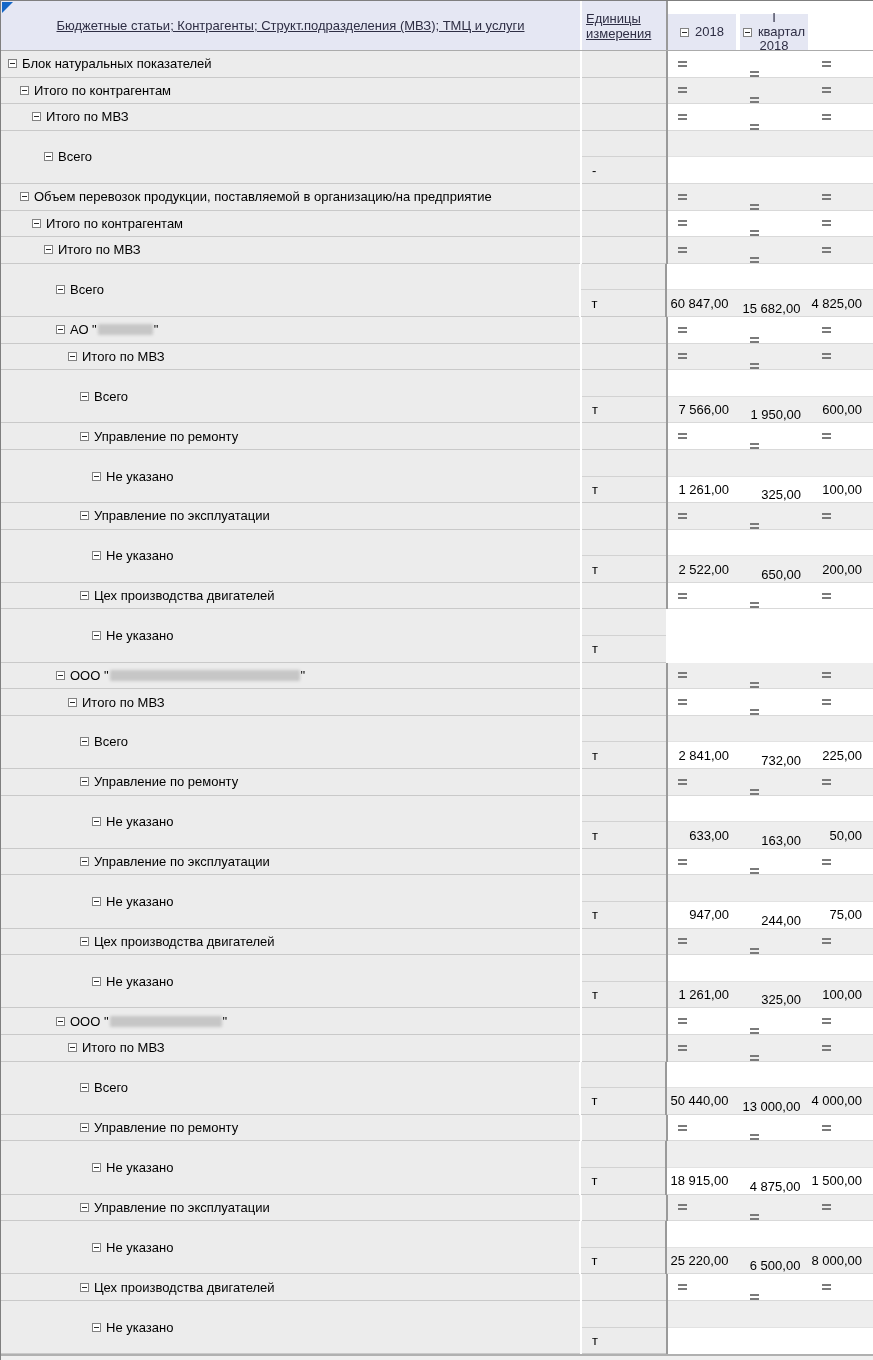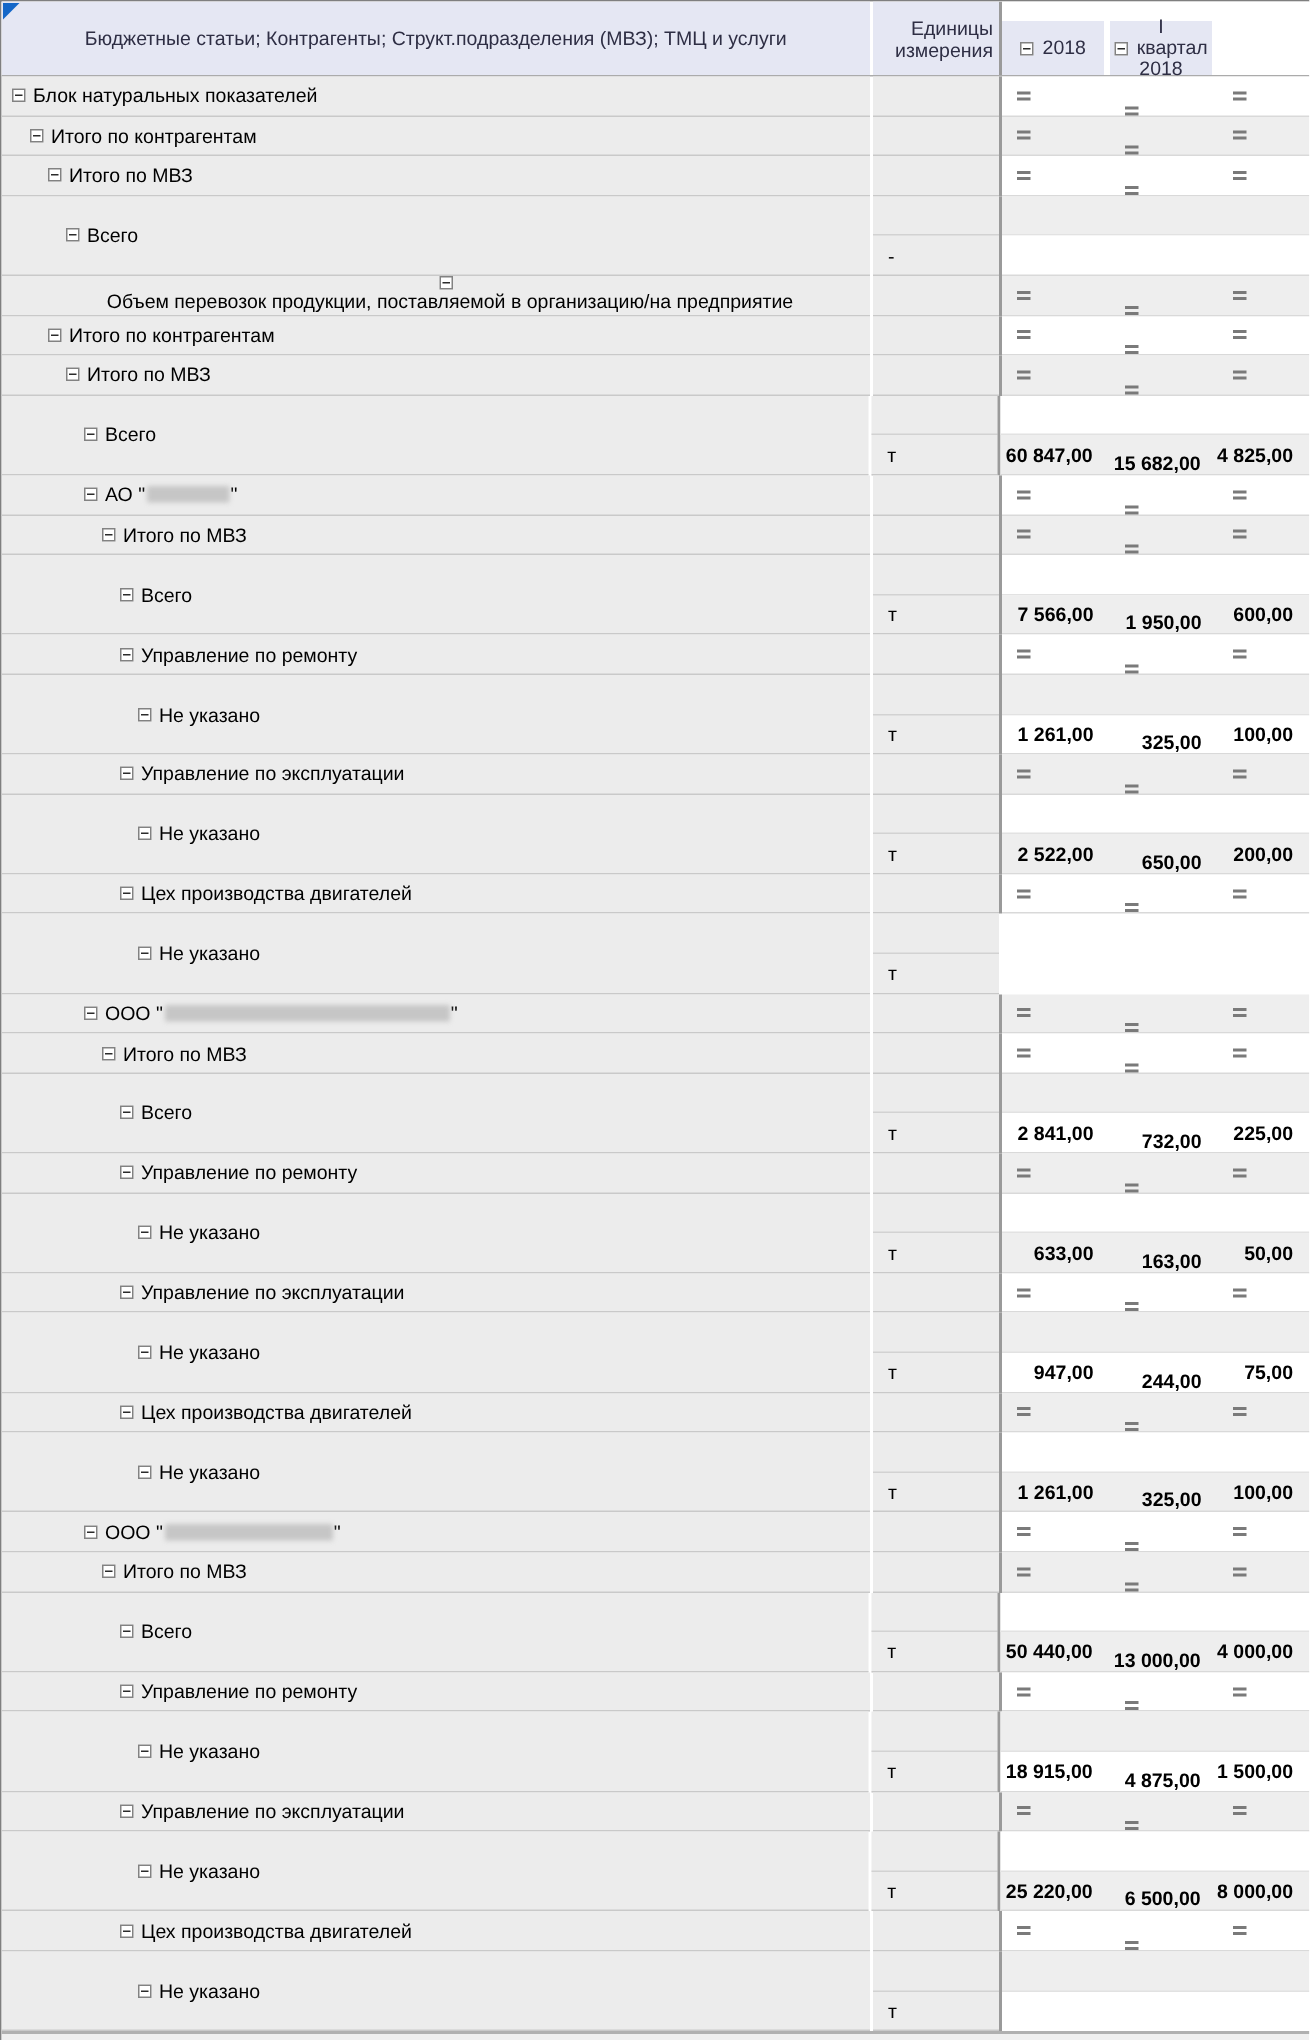--- a/index.html
+++ b/index.html
@@ -21,21 +21,21 @@
     width:0; height:0;
     border-top:11px solid #1467c8;
     border-right:11px solid transparent;
   }
 
   
   .header { display:flex; height:50px; background:#fff; border-bottom:1px solid #ababab; }
   .hcell {
     background:#e5e7f3; color:#2e2e44;
     display:flex; align-items:center; justify-content:center;
-    text-align:right; line-height:15px;
+    text-align:left; line-height:15px;text-decoration:underline;
   }
   .h-label { width:579px; }
   .h-units { width:84px; margin-left:2px; padding:0 4px; }
   .h-data {
     flex:1; border-left:2px solid #9a9a9a;
     background:#fff; display:flex; align-items:stretch;
     padding-top:13px;
   }
   .h-dcell {
     background:#e5e7f3; color:#2e2e44;
@@ -78,21 +78,21 @@
   .c-units {
     width:84px; margin-left:2px; background:#ececec;
     border-bottom:1px solid #c9c9c9;
     display:flex; flex-direction:column;
   }
   .u-top { height:26.6px; border-bottom:1px solid #d2d2d2; }
   .u-val { flex:1; display:flex; align-items:center; padding-left:10px; }
   .u-single { flex:1; }
 
   .c-data { flex:1; border-left:2px solid #9a9a9a; display:flex; flex-direction:column; }
-  .d-strip { display:flex; flex:1;font-weight:bold; }
+  .d-strip { display:flex; flex:1; }
   .d-top { height:26.6px; flex:none; border-bottom:1px solid #e2e2e2; }
   .d-bot { flex:1; border-bottom:1px solid #d9d9d9; }
   .d-one { flex:1; border-bottom:1px solid #d9d9d9; }
 
   .dc { display:flex; align-items:center; }
   .dc.c1 { width:72px; }
   .dc.c2 { width:72px;align-items:flex-end; }
   .dc.c3 { flex:1; }
   .dc.iconic { padding-left:10px; }
   .dc.num { justify-content:flex-end; padding-right:11px; white-space:nowrap; }
@@ -227,21 +227,21 @@
             <div class="dc num c2">
               <div></div>
             </div>
             <div class="dc num c3">
               <div></div>
             </div>
           </div>
         </div>
       </div>
       <div class="row">
-        <div class="c-label" style="padding-left: 19px; flex-direction: column;">
+        <div class="c-label" style="padding-left: 19px;">
           <div class="mbox"></div>
           <div style="display: inline;">Объем перевозок продукции, поставляемой в организацию/на предприятие</div>
         </div>
         <div class="c-units">
           <div class="u-single"></div>
         </div>
         <div class="c-data">
           <div class="d-strip d-one bg-dk">
             <div class="dc iconic c1">
               <div class="eq"></div>

